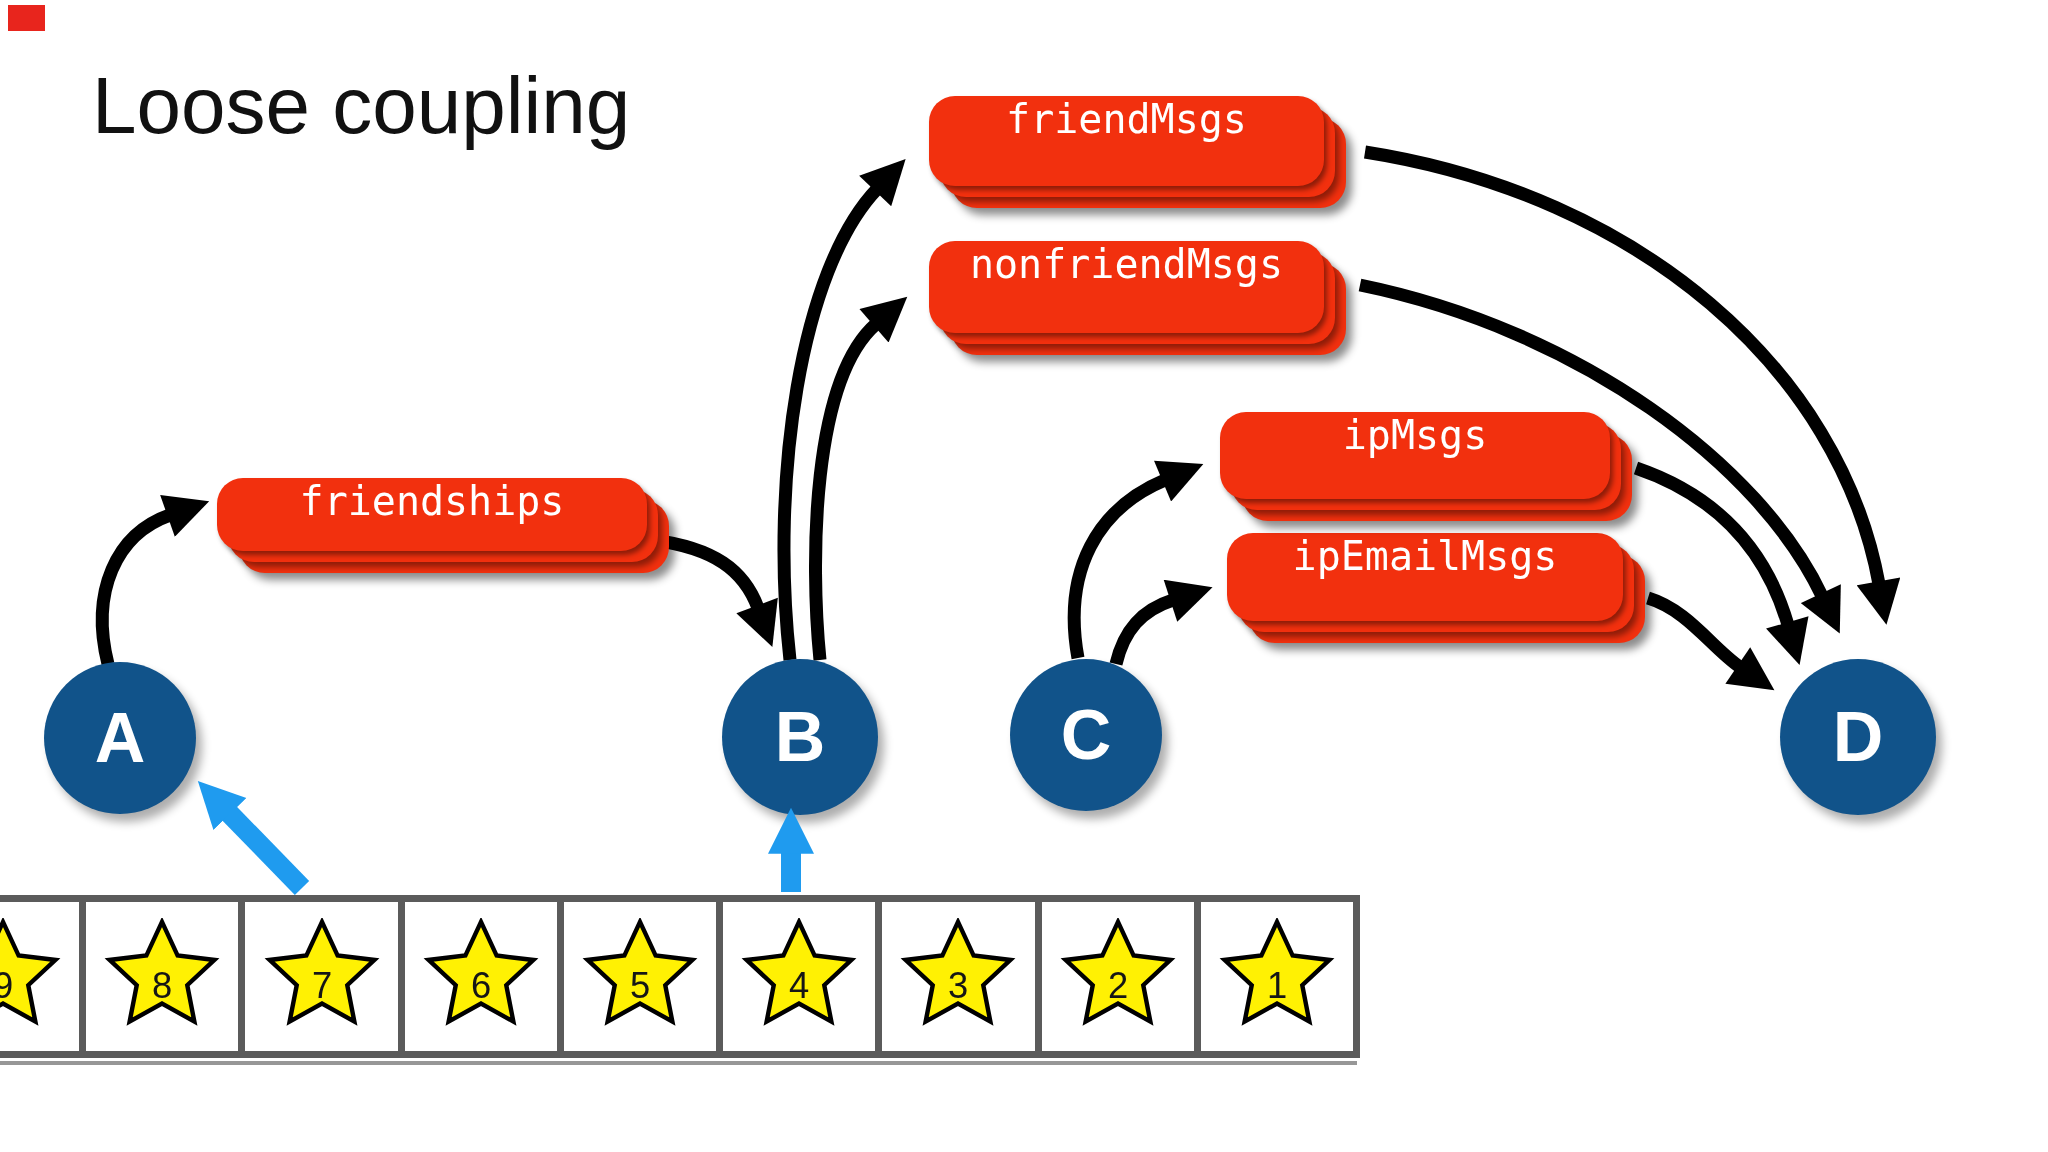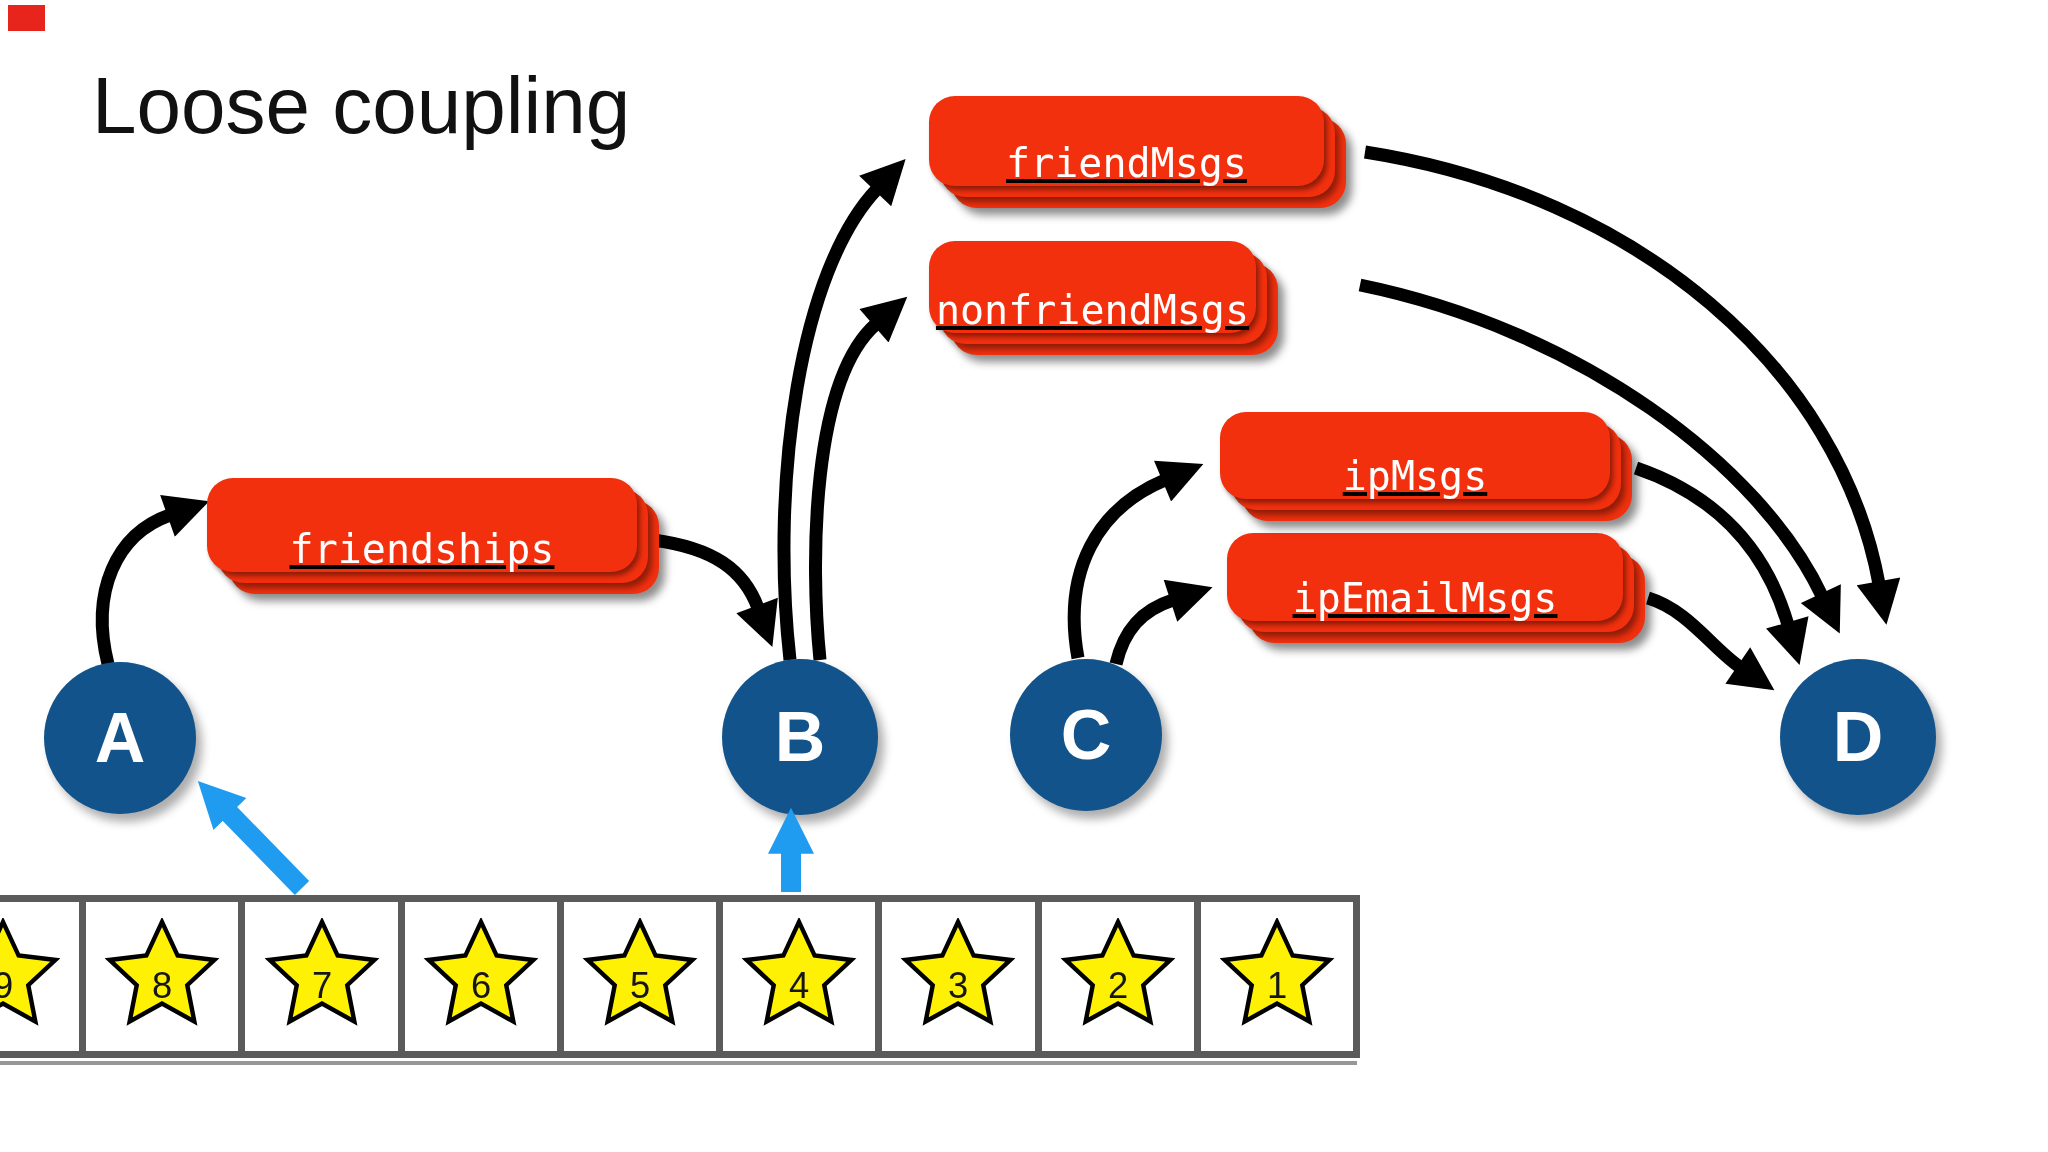--- a/index.html
+++ b/index.html
@@ -26,21 +26,21 @@
   
   .queue{position:absolute;z-index:3;}
   .queue .layer{
     position:absolute;left:0;top:0;width:100%;height:100%;
     background:#F2300E;border-radius:26px;
   }
   .queue .l2{transform:translate(22px,22px);box-shadow:6px 7px 9px rgba(0,0,0,.45);}
   .queue .l1{transform:translate(11px,11px);box-shadow:4px 5px 6px rgba(0,0,0,.42);}
   .queue .l0{
     box-shadow:3px 4px 5px rgba(0,0,0,.42);
-    display:flex;align-items:flex-end;justify-content:center;text-decoration:underline;
+    display:flex;align-items:flex-start;justify-content:center;
   }
   .qlabel{
     font-family:"DejaVu Sans Mono","Liberation Mono",monospace;
     font-size:40px;color:#ffffff;white-space:nowrap;
   }
 
   
   .node{
     position:absolute;z-index:4;border-radius:50%;
     background:#11538A;
@@ -92,37 +92,37 @@
       <path d="M 820 660 C 810 560 812 380 876 324" marker-end="url(#mhead)"></path>
       <path d="M 1365 152 C 1640 195 1840 370 1879 584" marker-end="url(#mhead)"></path>
       <path d="M 1360 285 C 1580 330 1760 465 1822 596" marker-end="url(#mhead)"></path>
       <path d="M 1636 468 C 1724 498 1768 556 1788 625" marker-end="url(#mhead)"></path>
       <path d="M 1648 598 C 1688 610 1712 648 1740 667" marker-end="url(#mhead)"></path>
       <path d="M 1078 658 C 1062 570 1098 508 1165 480" marker-end="url(#mhead)"></path>
       <path d="M 1116 664 C 1124 630 1142 610 1173 600" marker-end="url(#mhead)"></path>
     </g>
   </svg>
 
-  <div class="queue" style="left:207px;top:478px;width:430px;height:94px">
+  <div class="queue" style="left:217px;top:478px;width:430px;height:73px">
     <div class="layer l2"></div>
     <div class="layer l1"></div>
     <div class="layer l0">
       <span class="qlabel">friendships</span>
     </div>
   </div>
 
   <div class="queue" style="left:929px;top:96px;width:395px;height:90px">
     <div class="layer l2"></div>
     <div class="layer l1"></div>
     <div class="layer l0">
       <span class="qlabel">friendMsgs</span>
     </div>
   </div>
 
-  <div class="queue" style="left:929px;top:241px;width:327px;height:92px">
+  <div class="queue" style="left:929px;top:241px;width:395px;height:92px">
     <div class="layer l2"></div>
     <div class="layer l1"></div>
     <div class="layer l0">
       <span class="qlabel">nonfriendMsgs</span>
     </div>
   </div>
 
   <div class="queue" style="left:1227px;top:533px;width:396px;height:88px">
     <div class="layer l2"></div>
     <div class="layer l1"></div>

